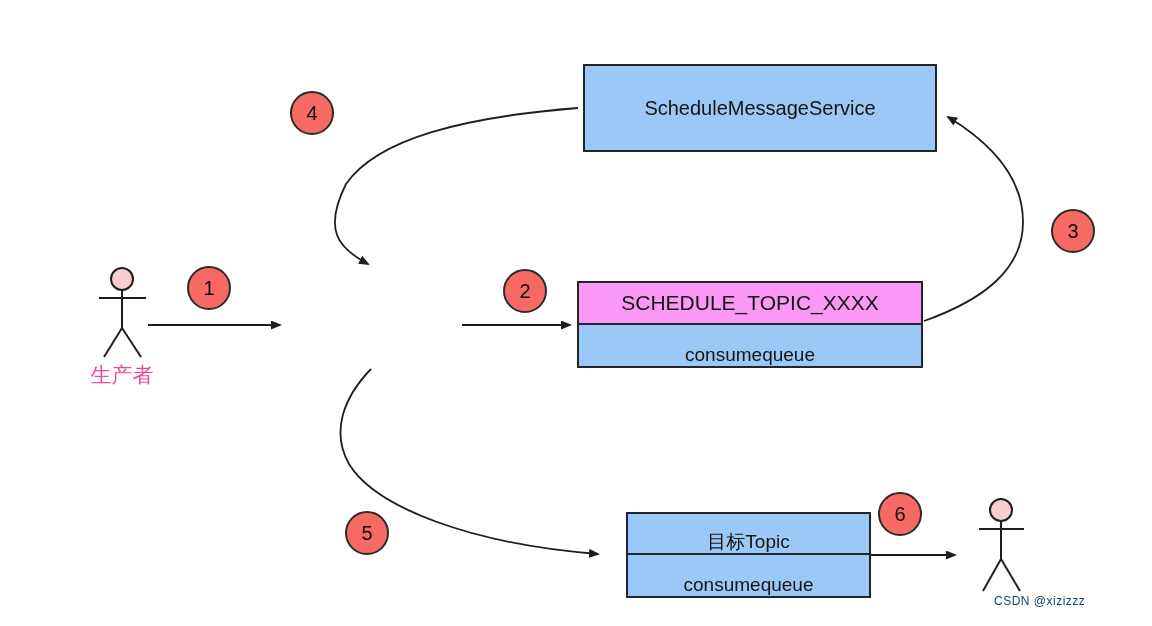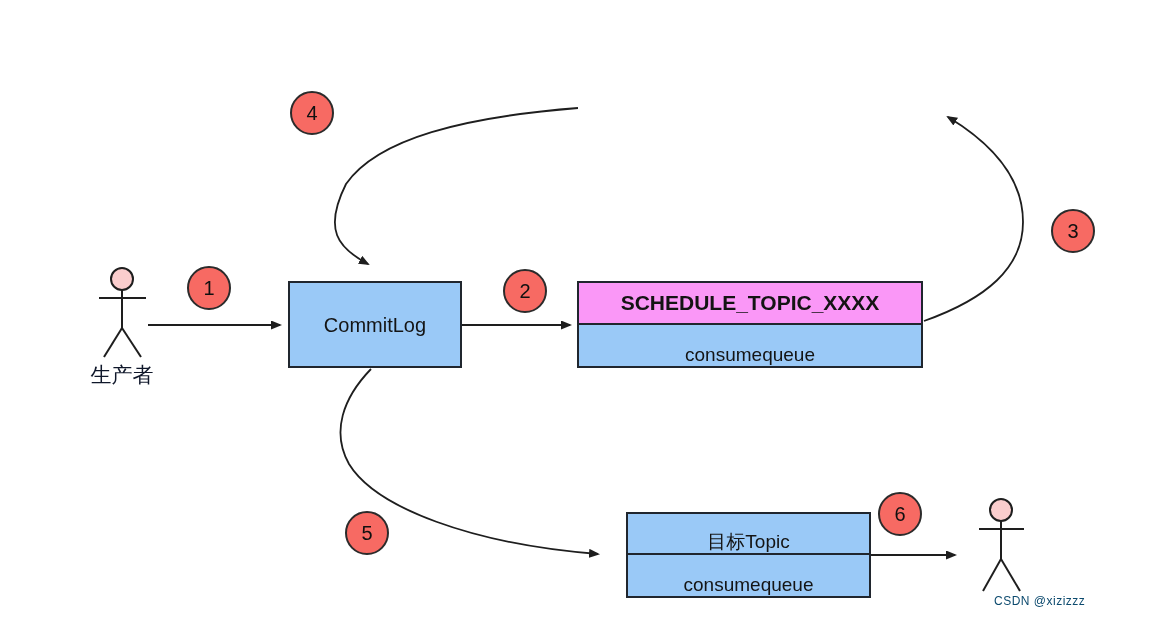--- a/index.html
+++ b/index.html
@@ -20,32 +20,32 @@
   .cell.pink { background:#FA97F7; font-size:21px; }
   .cell.blue { background:#9AC9F7; font-size:19px;align-items:flex-end; }
   .badge {
     position:absolute; width:44px; height:44px; border-radius:50%;
     background:#F76A63; border:2px solid #2b2b2b; box-sizing:border-box;
     display:flex; align-items:center; justify-content:center;
     font-size:20px; color:#101010;
   }
   .actor-label {
     position:absolute; width:130px; text-align:center;
-    font-size:21px; color:#0f172a;
+    font-size:21px; color:#ec4899;
   }
   .watermark {
     position:absolute; left:994px; top:594px;
     font-size:12px; color:#0c4a6e; letter-spacing:0.5px; z-index:1;
   }
   .actor-label.consumer { z-index:2; }
   
   .sms         { left:583px; top:64px;  width:354px; height:88px; }
   .commitlog   { left:288px; top:281px; width:174px; height:87px; }
   .schedtopic  { left:577px; top:281px; width:346px; height:87px; }
-  .schedtopic .cell.top    { height:42px;font-weight:bold; }
+  .schedtopic .cell.top    { height:42px; }
   .schedtopic .cell.bottom { height:41px; }
   .targettopic { left:626px; top:512px; width:245px; height:86px; }
   .targettopic .cell.top    { height:41px; }
   .targettopic .cell.bottom { height:41px; }
   
   .b1 { left:187px; top:266px; }
   .b2 { left:503px; top:269px; }
   .b3 { left:1051px; top:209px; }
   .b4 { left:290px; top:91px; }
   .b5 { left:345px; top:511px; }
@@ -87,24 +87,24 @@
 
     <g stroke="#1e1e1e" stroke-width="2">
       <circle cx="1001" cy="510" r="11" fill="#FACDCD"></circle>
       <line x1="1001" y1="521" x2="1001" y2="559"></line>
       <line x1="979" y1="529" x2="1024" y2="529"></line>
       <line x1="1001" y1="559" x2="983" y2="591"></line>
       <line x1="1001" y1="559" x2="1020" y2="591"></line>
     </g>
   </svg>
 
+  <div class="node sms">
+    <span>ScheduleMessageService</span>
+  </div>
 
-  <div class="node commitlog">
-    <span>CommitLog</span>
-  </div>
 
   <div class="node stack schedtopic">
     <div class="cell top pink">
       <span>SCHEDULE_TOPIC_XXXX</span>
     </div>
     <div class="cell bottom blue">
       <span>consumequeue</span>
     </div>
   </div>
 

